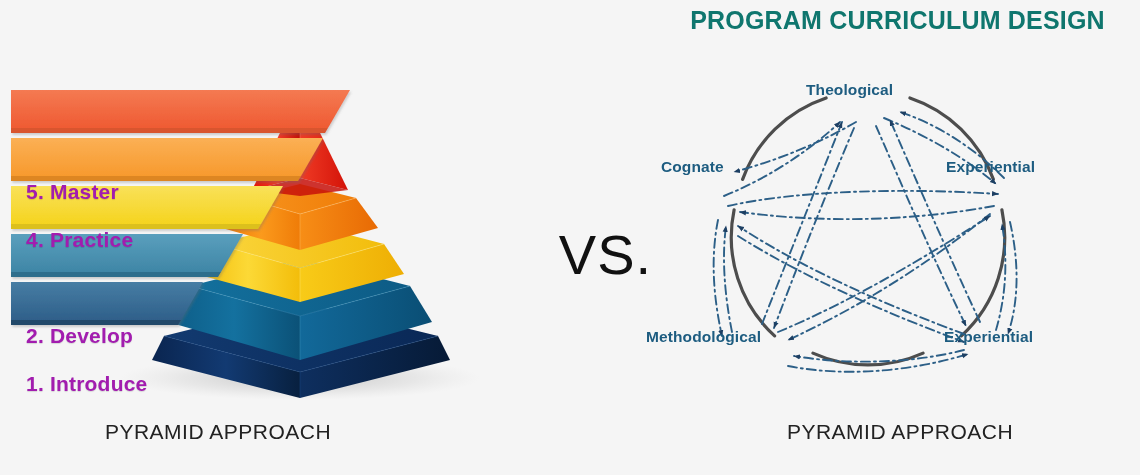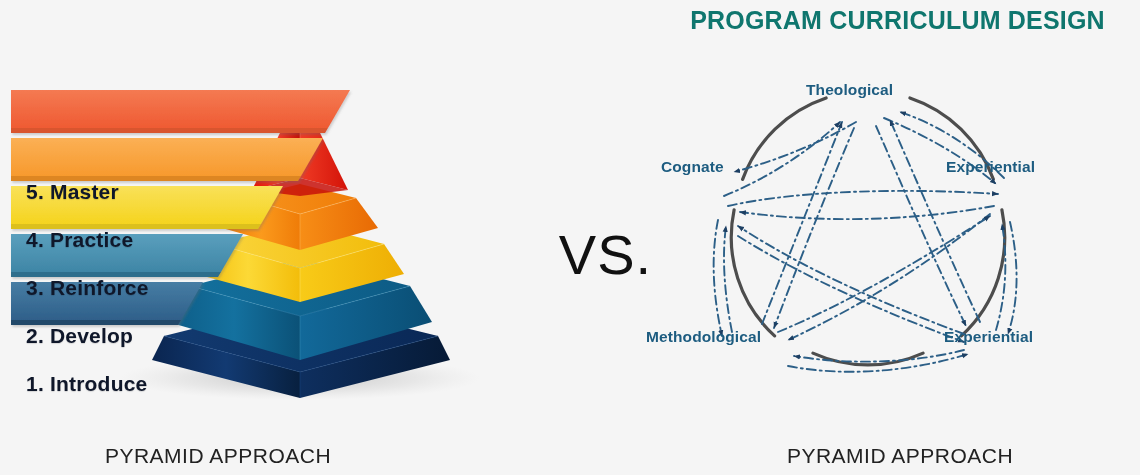--- a/index.html
+++ b/index.html
@@ -45,41 +45,40 @@
 
   
   .caption {
     position: absolute;
     font-size: 21px;
     font-weight: 400;
     color: #222222;
     letter-spacing: 0.5px;
     text-align: center;
     white-space: nowrap;
-    margin-top: 24px;
   }
   #caption-pyramid { left: 28px;  top: 420px; width: 380px; }
   #caption-mosaic  { left: 690px; top: 420px; width: 420px; }
 
   
   #pyramid-figure {
     position: absolute;
     left: 0px;
     top: 78px;
     width: 520px;
     height: 330px;
   }
   #pyramid-svg { position: absolute; left: 0; top: 0; }
 
   
   .band-label {
     position: absolute;
     font-size: 21px;
     font-weight: bold;
-    color: #0f172a;
+    color: #a21caf;
     white-space: nowrap;
     letter-spacing: 0.2px;
     text-shadow: 0 1px 1px rgba(0,0,0,0.13);
     pointer-events: none;
   }
 
   
   #mosaic-figure {
     position: absolute;
     left: 628px;
@@ -265,21 +264,20 @@
 
       <g filter="url(#bandShadow)">
         <polygon points="11,204 203,204 181,242 11,242" fill="url(#gNav)"></polygon>
         <polygon points="11,242 181,242 178,247 11,247" fill="#24496b"></polygon>
       </g>
     </g>
   </svg>
 
   <div class="band-label" style="left:26px; top:102px;">5. Master</div>
   <div class="band-label" style="left:26px; top:150px;">4. Practice</div>
-  <div class="band-label" style="left:26px; top:198px;">3. Reinforce</div>
   <div class="band-label" style="left:26px; top:246px;">2. Develop</div>
   <div class="band-label" style="left:26px; top:294px;">1. Introduce</div>
 </div>
 
 <div id="vs-label">VS.</div>
 
 <div id="mosaic-figure">
 
   <svg id="mosaic-svg" width="480" height="340" viewBox="0 0 480 340">
     <defs>

